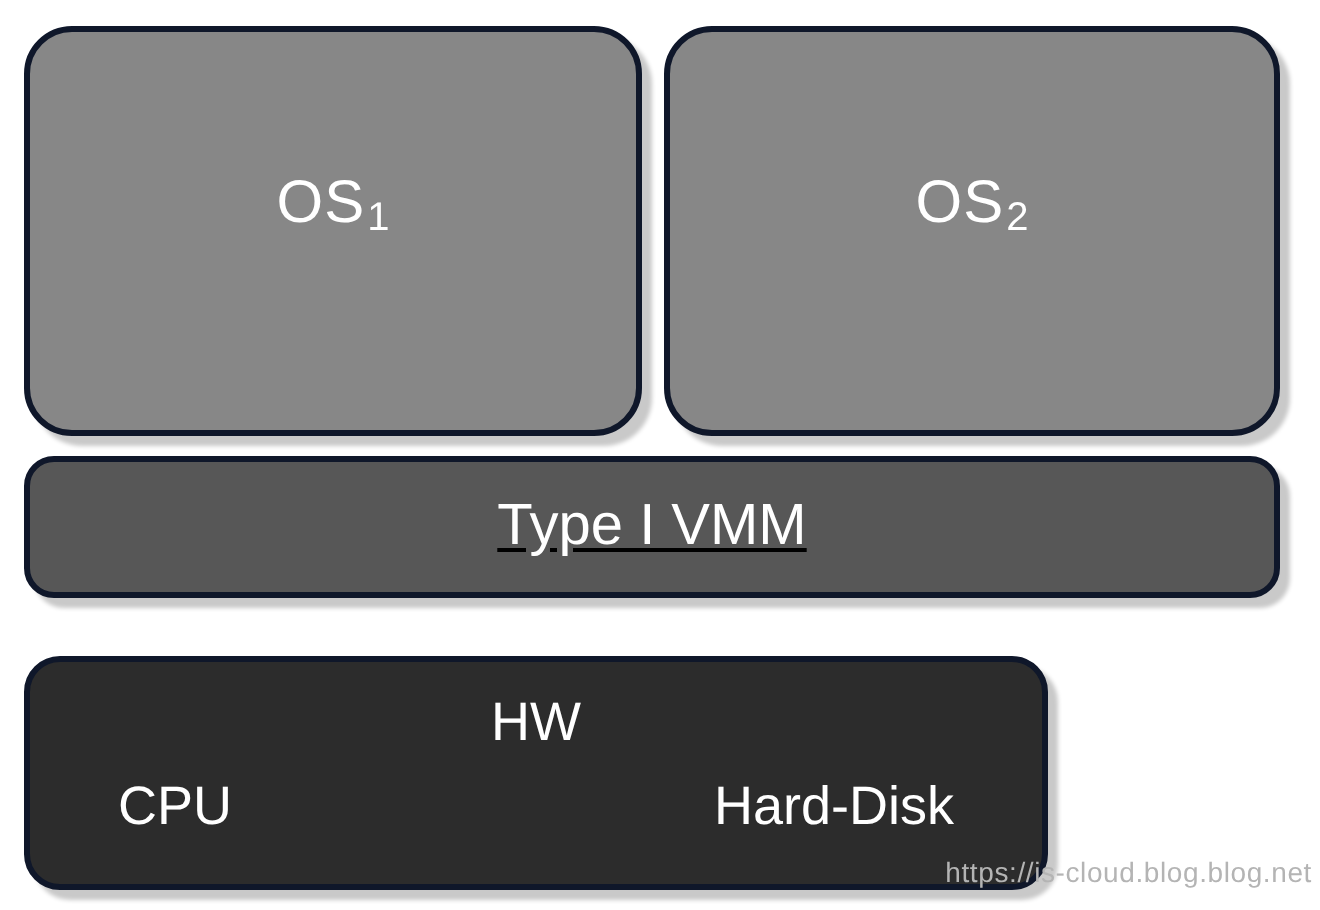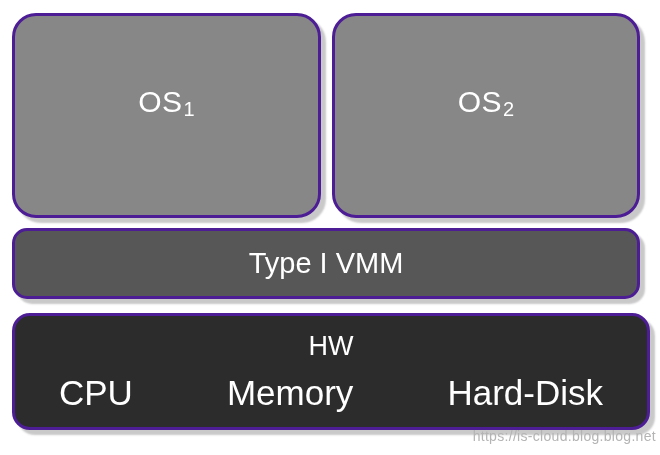--- a/index.html
+++ b/index.html
@@ -10,21 +10,21 @@
   }
   .canvas {
     position: relative;
     width: 660px;
     height: 455px;
     background: #ffffff;
     overflow: hidden;
   }
   .block {
     box-sizing: border-box;
-    border: 3px solid #4c1d95;
+    border: 3px solid #0f172a;
     box-shadow: 5px 5px 2px #c9c9c9;
   }
   
   .os-row {
     position: absolute;
     left: 12px;
     top: 13px;
     width: 628px;
     height: 205px;
     display: flex;
@@ -56,47 +56,48 @@
     position: absolute;
     left: 12px;
     top: 228px;
     width: 628px;
     height: 71px;
     background: #575757;
     border-radius: 15px;
     display: flex;
     align-items: center;
     justify-content: center;
+    text-decoration: underline;
   }
   .vmm-label {
     color: #ffffff;
     font-size: 29px;
   }
   
   .hw-box {
     position: absolute;
     left: 12px;
-    top: 313px;
-    width: 638px;
+    top: 328px;
+    width: 512px;
     height: 117px;
     background: #2c2c2c;
     border-radius: 18px;
     color: #ffffff;
   }
   .hw-title {
     text-align: center;
     font-size: 27px;
     margin-top: 15px;
   }
   .hw-row {
     display: flex;
     justify-content: space-between;
     padding: 0 44px;
     margin-top: 11px;
-    font-size: 35px;
+    font-size: 27px;
   }
   .hw-item { white-space: nowrap; }
   
   .watermark {
     position: absolute;
     top: 428px;
     right: 4px;
     font-size: 14px;
     color: #b4b4b4;
     letter-spacing: 0.3px;
@@ -118,20 +119,19 @@
   </div>
 
   <div class="block vmm-bar">
     <span class="vmm-label">Type I VMM</span>
   </div>
 
   <div class="block hw-box">
     <div class="hw-title">HW</div>
     <div class="hw-row">
       <span class="hw-item">CPU</span>
-      <span class="hw-item">Memory</span>
       <span class="hw-item">Hard-Disk</span>
     </div>
   </div>
 
   <div class="watermark">https://is-cloud.blog.blog.net</div>
 
 </div>
 
 </body></html>

